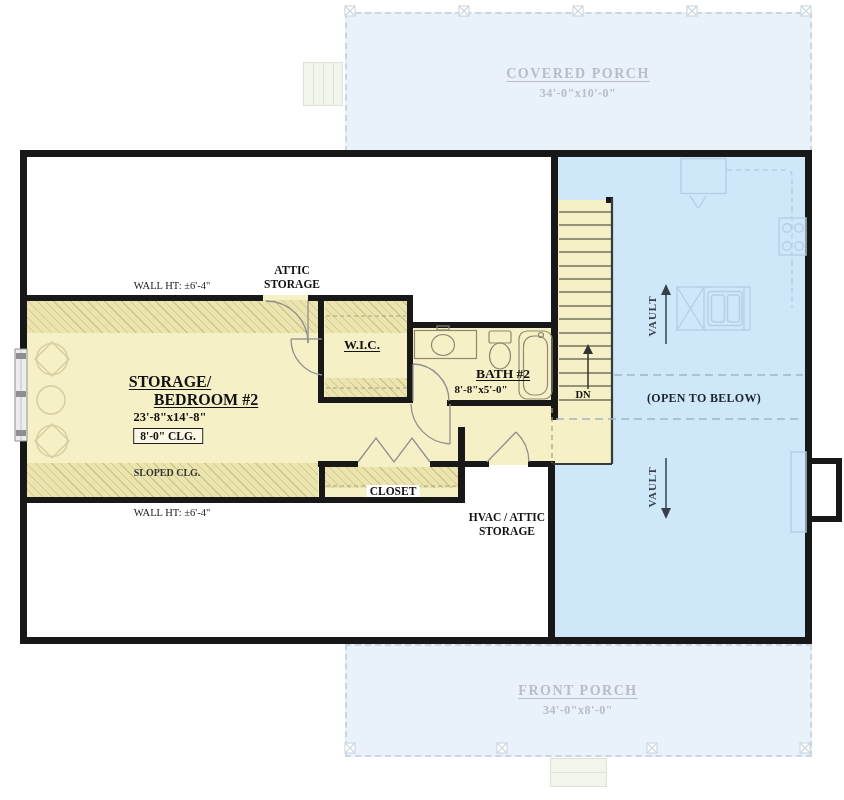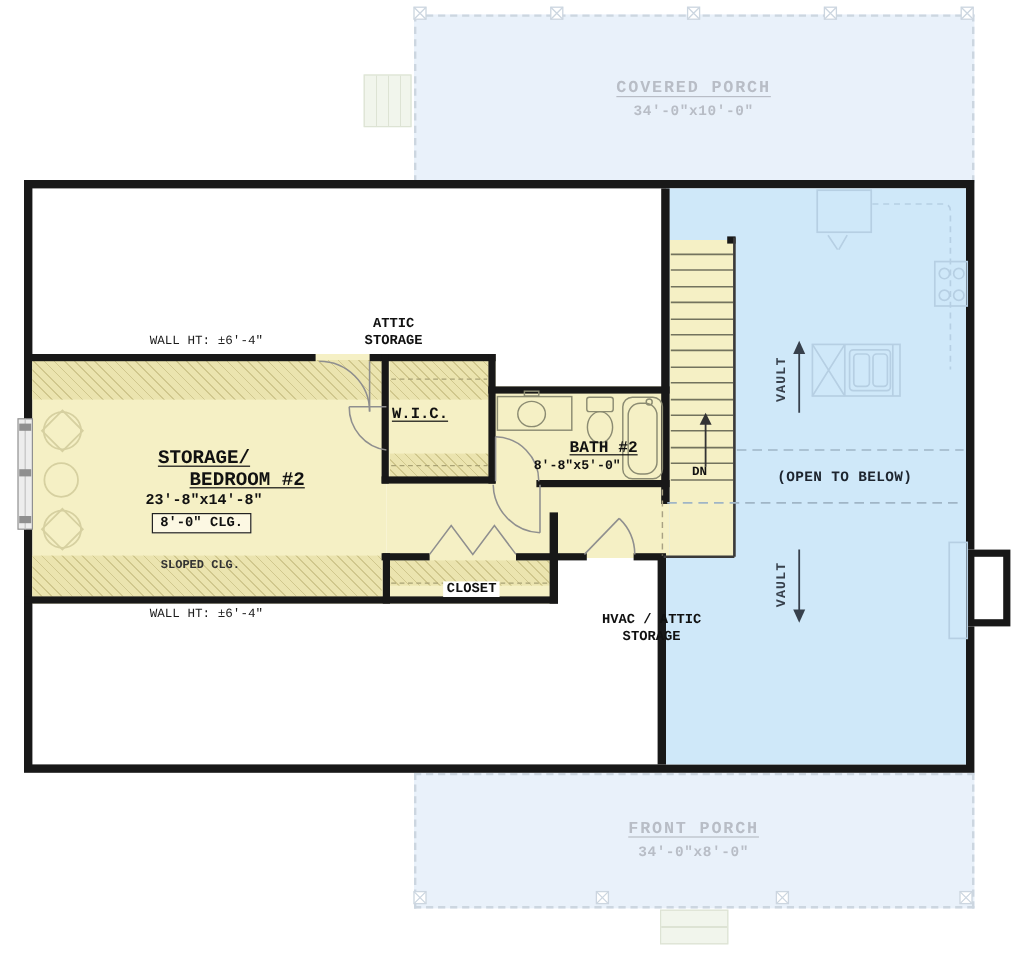--- a/index.html
+++ b/index.html
@@ -1,17 +1,17 @@
 <!DOCTYPE html>
 <html><head>
 <meta charset="utf-8">
 <style>
   html,body{margin:0;padding:0;background:#fff;}
   #plan{position:relative;width:844px;height:800px;background:#fff;overflow:hidden;
-        font-family:Liberation Mono, monospace;}
+        font-family:Liberation Serif, serif;}
   .abs{position:absolute;}
   
   .porch{background:#e9f1fa;border:2px dashed #ccd6e0;box-sizing:border-box;z-index:1;}
   .steps{box-sizing:border-box;border:1px solid #dde3d4;background-color:#f1f5ec;z-index:1;}
   
   #house{left:20px;top:150px;width:792px;height:494px;border:7px solid #181818;
          background:#fff;box-sizing:border-box;z-index:2;}
   .fill{z-index:3;}
   .blue{background:#cfe8f9;}
   .yellow{background:#f5f0c5;}
@@ -25,21 +25,21 @@
   .lbl{position:absolute;transform:translate(-50%,-50%);white-space:nowrap;z-index:7;
        color:#111;text-align:center;}
   .porch-name{font-size:14px;font-weight:bold;letter-spacing:1.5px;color:#b8bdc6;
               text-decoration:underline;text-underline-offset:3px;}
   .porch-dims{font-size:12px;font-weight:600;color:#b8bdc6;letter-spacing:.5px;}
   .room-big{font-size:16px;font-weight:bold;text-decoration:underline;text-underline-offset:2px;}
   .room-med{font-size:13px;font-weight:bold;text-decoration:underline;text-underline-offset:2px;}
   .dims{font-size:12.5px;font-weight:bold;}
   .dims-sm{font-size:11px;font-weight:bold;}
   .small-note{font-size:10.5px;font-weight:500;color:#1b1b1b;}
-  .two-line{font-size:11.5px;font-weight:bold;line-height:13.5px;margin-left:36px;}
+  .two-line{font-size:11.5px;font-weight:bold;line-height:13.5px;}
   .clg-box{display:inline-block;border:1.5px solid #222;padding:1px 6px;background:#fcf8e3;
            font-size:11.5px;font-weight:bold;}
   .closet-lbl{font-size:11.5px;font-weight:bold;background:#fff;padding:0 3px;}
   .vault{font-size:11px;font-weight:bold;letter-spacing:1px;color:#37404c;
          transform:translate(-50%,-50%) rotate(-90deg);}
   .otb{font-size:12px;font-weight:bold;color:#1d242e;letter-spacing:.3px;}
   .dn{font-size:10.5px;font-weight:bold;}
 </style>
 </head>
 <body>
@@ -235,21 +235,21 @@
   <div class="lbl small-note" style="left:172px;top:512px;">WALL HT: ±6'-4"</div>
 
   <div class="lbl room-big" style="left:170px;top:382px;">STORAGE/</div>
   <div class="lbl room-big" style="left:170px;top:400px;margin-left:36px;">BEDROOM #2</div>
   <div class="lbl dims" style="left:170px;top:417px;">23'-8"x14'-8"</div>
   <div class="lbl" style="left:168px;top:435px;">
     <span class="clg-box">8'-0" CLG.</span>
   </div>
   <div class="lbl small-note" style="left:167px;top:472px;font-weight:600;color:#333;font-size:10px;">SLOPED CLG.</div>
 
-  <div class="lbl room-med" style="left:350px;top:345px;">W.I.C.</div>
+  <div class="lbl room-med" style="left:362px;top:345px;">W.I.C.</div>
   <div class="lbl room-med" style="left:503px;top:374px;font-size:13.5px;">BATH #2</div>
   <div class="lbl dims-sm" style="left:481px;top:389px;">8'-8"x5'-0"</div>
   <div class="lbl closet-lbl" style="left:393px;top:491px;">CLOSET</div>
 
   <div class="lbl two-line" style="left:507px;top:524px;">
     <div>HVAC / ATTIC</div>
     <div>STORAGE</div>
   </div>
 
   <div class="lbl dn" style="left:583px;top:394px;">DN</div>

